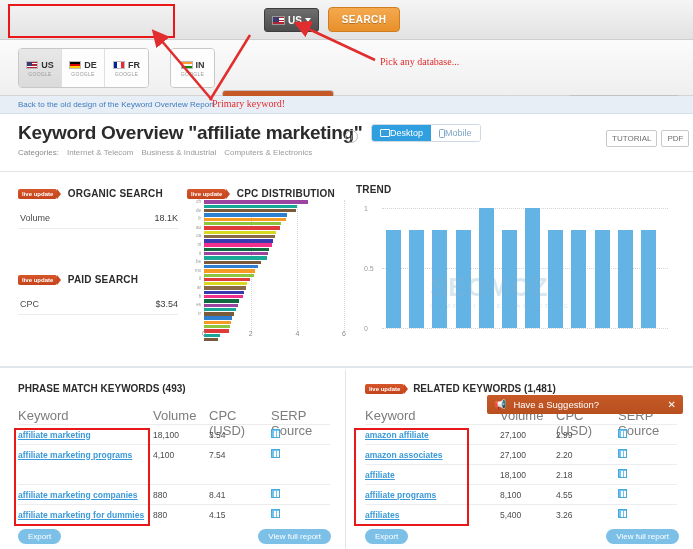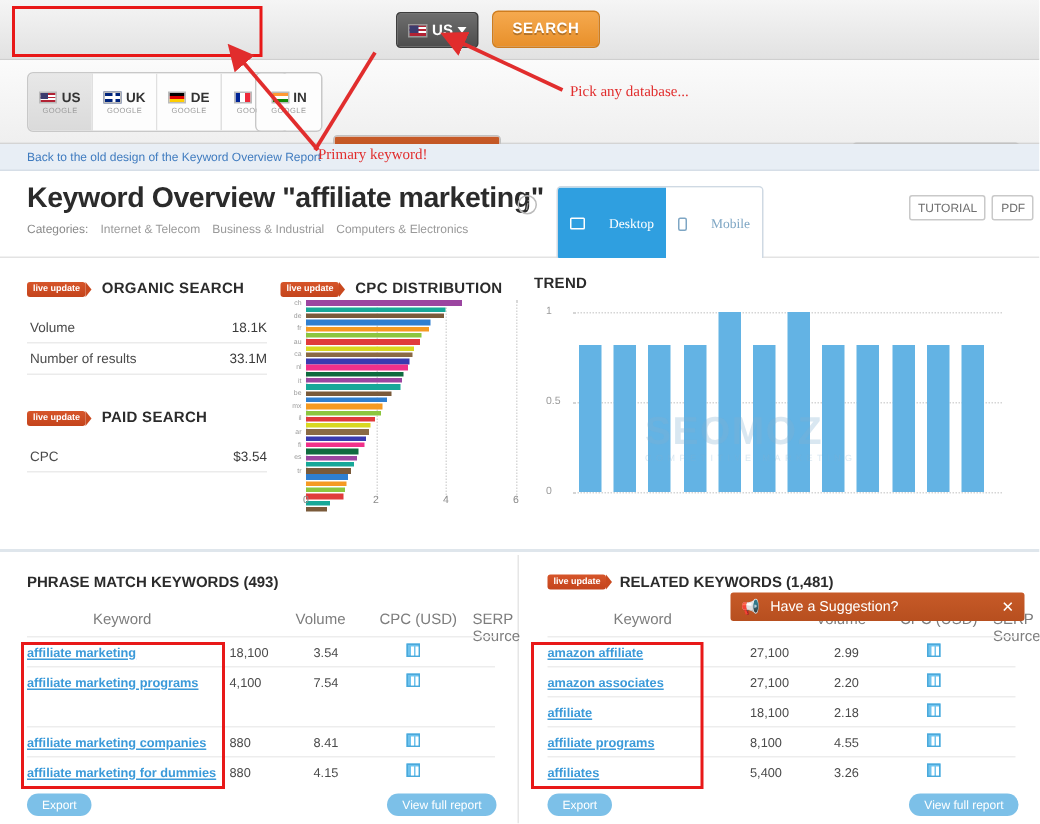--- a/index.html
+++ b/index.html
@@ -108,21 +108,21 @@
   .titleblock { position: absolute; left: 0; top: 114px; width: 693px; height: 58px; background:#fff; border-bottom: 1px solid #e3e3e3; }
   .page-title { position: absolute; left: 18px; top: 8px; font-size: 19px; font-weight: bold; color: #2b2b2b; letter-spacing: -.3px; }
   .info-i {
     position: absolute; left: 345px; top: 16px; width: 13px; height: 13px;
     border: 1px solid #bbb; border-radius: 50%; color: #999; font-size: 9px; font-style: italic;
     display: flex; align-items: center; justify-content: center;
   }
   .cats { position: absolute; left: 18px; top: 34px; font-size: 8px; color: #9a9a9a; display: flex; gap: 8px; }
   .cats .clabel { color: #8a8a8a; }
   .devtoggle { position: absolute; left: 371px; top: 124px; display: flex; border: 1px solid #cfd9e3; border-radius: 3px; overflow: hidden; background: #fff; }
-  .devbtn { display: flex; align-items: center; gap: 16px; padding: 19px 8px; font-size: 9px; font-family: Liberation Serif, serif; }
+  .devbtn { display: flex; align-items: center; gap: 0; padding: 3px 8px; font-size: 9px; }
   .devbtn.on { background: #2f9fe0; color: #fff; }
   .devbtn.off { background: #fff; color: #7ea6c4; }
   .ic-desktop { width: 10px; height: 8px; border: 1.5px solid currentColor; border-radius: 1px; }
   .ic-mobile { width: 6px; height: 9px; border: 1.5px solid currentColor; border-radius: 1.5px; }
   .topright-btns { position: absolute; left: 606px; top: 130px; display: flex; gap: 4px; }
   .tbtn { border: 1px solid #c9c9c9; border-radius: 2px; background: #fff; color: #6e6e6e; font-size: 8px; padding: 3px 5px; }
 
   
   .metrics { position: absolute; left: 0; top: 172px; width: 693px; height: 196px; background: #fff; border-bottom: 2px solid #dfe6ec; }
   .badge-live {
@@ -162,21 +162,21 @@
     color: rgba(130,175,210,.30); letter-spacing: 1px; pointer-events: none;
   }
   .watermark small { display: block; font-size: 6px; letter-spacing: 3px; font-weight: normal; text-align: center; }
 
   
   .tables { position: absolute; left: 0; top: 370px; width: 693px; height: 179px; background: #fff; }
   .tbl { position: absolute; top: 0; width: 346px; height: 179px; }
   .tbl-left { left: 0; border-right: 1px solid #e6e6e6; }
   .tbl-right { left: 347px; }
   .tbl-title { position: absolute; left: 18px; top: 13px; font-size: 10px; font-weight: bold; color: #2b2b2b; }
-  .thead { position: absolute; left: 18px; top: 38px; width: 312px; display: flex; font-size: 10px; color: #7d7d7d; margin-left: 44px; }
+  .thead { position: absolute; left: 18px; top: 38px; width: 312px; display: flex; font-size: 13px; color: #7d7d7d; }
   .trow { position: absolute; left: 18px; width: 312px; display: flex; font-size: 8.5px; color: #4a4a4a; border-top: 1px solid #ededed; height: 20px; align-items: center; }
   .c-kw { width: 135px; }
   .c-vol { width: 56px; text-align: left; }
   .c-cpc { width: 62px; text-align: left; }
   .c-serp { width: 59px; }
   .kwlink { color: #3b9ad9; text-decoration: underline; font-size: 8.5px; font-weight: bold; }
   .serp-ic { display: inline-block; width: 9px; height: 9px; background: #6fc3ee; border: 1px solid #4aa9db; position: relative; }
   .serp-ic::before { content:""; position:absolute; left:2px; top:1px; width:1.5px; height:6px; background:#fff; }
   .serp-ic::after { content:""; position:absolute; left:5px; top:1px; width:1.5px; height:6px; background:#fff; }
   .btn-blue {
@@ -217,27 +217,20 @@
     <div class="cgroup" style="left:18px;">
       <div class="cbtn active">
         <span class="cflagline">
             <i class="f f-us"></i>
             <span class="cname">US</span>
           </span>
         <span class="cgoogle">GOOGLE</span>
       </div>
       <div class="cbtn">
         <span class="cflagline">
-            <i class="f f-uk"></i>
-            <span class="cname">UK</span>
-          </span>
-        <span class="cgoogle">GOOGLE</span>
-      </div>
-      <div class="cbtn">
-        <span class="cflagline">
             <i class="f f-de"></i>
             <span class="cname">DE</span>
           </span>
         <span class="cgoogle">GOOGLE</span>
       </div>
       <div class="cbtn">
         <span class="cflagline">
             <i class="f f-fr"></i>
             <span class="cname">FR</span>
           </span>
@@ -305,24 +298,20 @@
 
     <div class="col-organic">
       <div>
         <span class="badge-live">live update</span>
         <span class="sect-head">ORGANIC SEARCH</span>
       </div>
       <div class="kvtable">
         <div class="kvrow">
           <span>Volume</span>
           <span class="v">18.1K</span>
-        </div>
-        <div class="kvrow">
-          <span>Number of results</span>
-          <span class="v">33.1M</span>
         </div>
       </div>
     </div>
 
     <div class="col-paid">
       <div>
         <span class="badge-live">live update</span>
         <span class="sect-head">PAID SEARCH</span>
       </div>
       <div class="kvtable">

